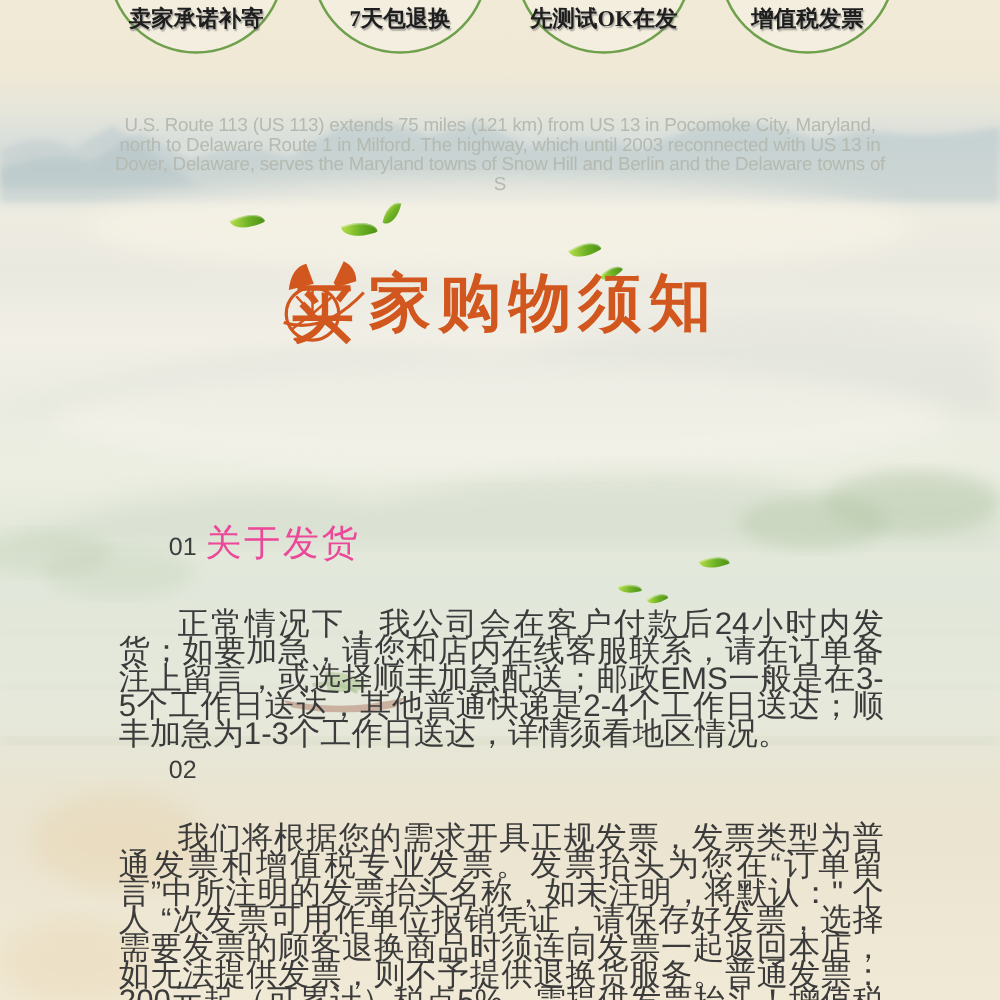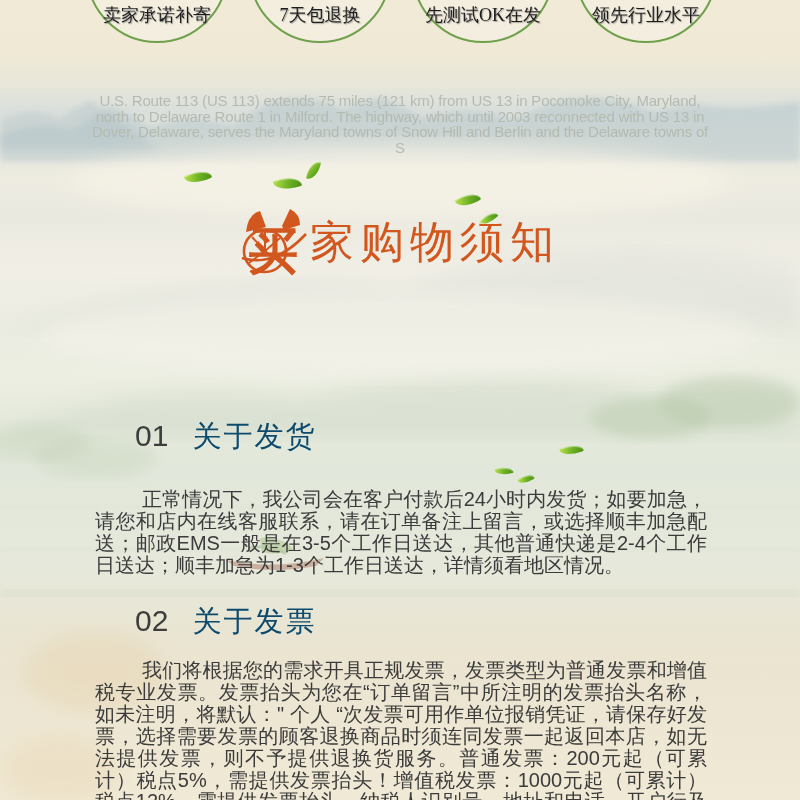--- a/index.html
+++ b/index.html
@@ -20,21 +20,21 @@
       #ebe4d0 84%, #eee7d3 92%, #f0e9d5 100%);
   }
   .bg-art{position:absolute;inset:0;z-index:1;pointer-events:none;}
   
   .badge{
     position:absolute;top:-99px;width:138px;height:138px;border-radius:50%;
     border:2px solid #6fa04c;background:rgba(255,255,255,0.22);
   }
   .badge-label{
     position:absolute;top:100px;left:0;right:0;text-align:center;
-    font-size:18px;font-weight:400;color:#1e1e1e;letter-spacing:0;
+    font-size:18px;font-weight:700;color:#1e1e1e;letter-spacing:0;
     font-family:"Liberation Serif","DejaVu Serif",serif;
     text-shadow:1px 1px 1px rgba(110,110,110,0.55);
     white-space:nowrap;
   }
   
   .intro-en{
     position:absolute;top:93px;left:90px;width:620px;z-index:3;
     text-align:center;font-size:15px;line-height:15.5px;
     color:#b5bab1;letter-spacing:-0.2px;margin:0;
   }
@@ -45,33 +45,33 @@
     border-radius:2% 100% 10% 100%;
     box-shadow:inset 0 1px 1px rgba(255,255,255,0.5);
   }
   
   .title-row{
     position:absolute;top:206px;left:0;width:800px;z-index:3;
     display:flex;justify-content:center;align-items:flex-start;
   }
   .title-glyph{display:block;margin-right:2px;}
   .title-rest{
-    font-size:44px;font-weight:400;color:#d2571e;letter-spacing:6px;
+    font-size:50px;font-weight:700;color:#d2571e;letter-spacing:6px;
     line-height:72px;white-space:nowrap;
   }
   
   .sec-head{position:absolute;left:135px;z-index:3;display:flex;align-items:baseline;white-space:nowrap;}
-  .sec-num{font-size:30px;color:#3d3d3d;line-height:1;margin-right:24px;}
-  .sec-title{font-size:29px;color:#0c4a6e;line-height:1;letter-spacing:2px;}
+  .sec-num{font-size:20px;color:#3d3d3d;line-height:1;margin-right:7px;}
+  .sec-title{font-size:29px;color:#ec4899;line-height:1;letter-spacing:2px;}
   #section1-head{top:421px;}
   #section2-head{top:606px;}
   
   .para{
     position:absolute;left:95px;width:612px;z-index:3;margin:0;
-    font-size:20px;line-height:21.9px;color:#3b3b3b;
+    font-size:25px;line-height:21.9px;color:#3b3b3b;
     text-align:justify;word-break:break-all;text-indent:47px;
   }
   #para1{top:489px;}
   #para2{top:660px;}
   
   .boat{position:absolute;left:220px;top:536px;z-index:2;opacity:0.4;}
 </style>
 </head>
 <body>
 
@@ -115,21 +115,21 @@
 <div class="badge" style="left:86px">
   <div class="badge-label">卖家承诺补寄</div>
 </div>
 <div class="badge" style="left:249px">
   <div class="badge-label">7天包退换</div>
 </div>
 <div class="badge" style="left:412px">
   <div class="badge-label">先测试OK在发</div>
 </div>
 <div class="badge" style="left:575px">
-  <div class="badge-label">领先行业水平</div>
+  <div class="badge-label">增值税发票</div>
 </div>
 
 <p class="intro-en">U.S. Route 113 (US 113) extends 75 miles (121 km) from US 13 in Pocomoke City, Maryland, north to Delaware Route 1 in Milford. The highway, which until 2003 reconnected with US 13 in Dover, Delaware, serves the Maryland towns of Snow Hill and Berlin and the Delaware towns of S</p>
 
 <div class="leaf" style="left:185px;top:171px;width:26px;height:12px;transform:rotate(-24deg)"></div>
 <div class="leaf" style="left:274px;top:177px;width:27px;height:13px;transform:rotate(-18deg)"></div>
 <div class="leaf" style="left:308px;top:161px;width:11px;height:19px;transform:rotate(14deg);border-radius:100% 4% 100% 12%"></div>
 <div class="leaf" style="left:456px;top:194px;width:24px;height:12px;transform:rotate(-30deg)"></div>
 <div class="leaf" style="left:480px;top:214px;width:18px;height:9px;transform:rotate(-44deg)"></div>
 <div class="leaf" style="left:560px;top:445px;width:23px;height:10px;transform:rotate(-20deg)"></div>
@@ -159,15 +159,14 @@
 </div>
 
 <div class="sec-head" id="section1-head">
   <span class="sec-num">01</span>
   <span class="sec-title">关于发货</span>
 </div>
 <p class="para" id="para1">正常情况下，我公司会在客户付款后24小时内发货；如要加急，请您和店内在线客服联系，请在订单备注上留言，或选择顺丰加急配送；邮政EMS一般是在3-5个工作日送达，其他普通快递是2-4个工作日送达；顺丰加急为1-3个工作日送达，详情须看地区情况。</p>
 
 <div class="sec-head" id="section2-head">
   <span class="sec-num">02</span>
-  <span class="sec-title">关于发票</span>
 </div>
 <p class="para" id="para2">我们将根据您的需求开具正规发票，发票类型为普通发票和增值税专业发票。发票抬头为您在“订单留言”中所注明的发票抬头名称，如未注明，将默认：" 个人 “次发票可用作单位报销凭证，请保存好发票，选择需要发票的顾客退换商品时须连同发票一起返回本店，如无法提供发票，则不予提供退换货服务。普通发票：200元起（可累计）税点5%，需提供发票抬头！增值税发票：1000元起（可累计）税点12%，需提供发票抬头，纳税人识别号，地址和电话，开户行及账号</p>
 
 </body></html>

